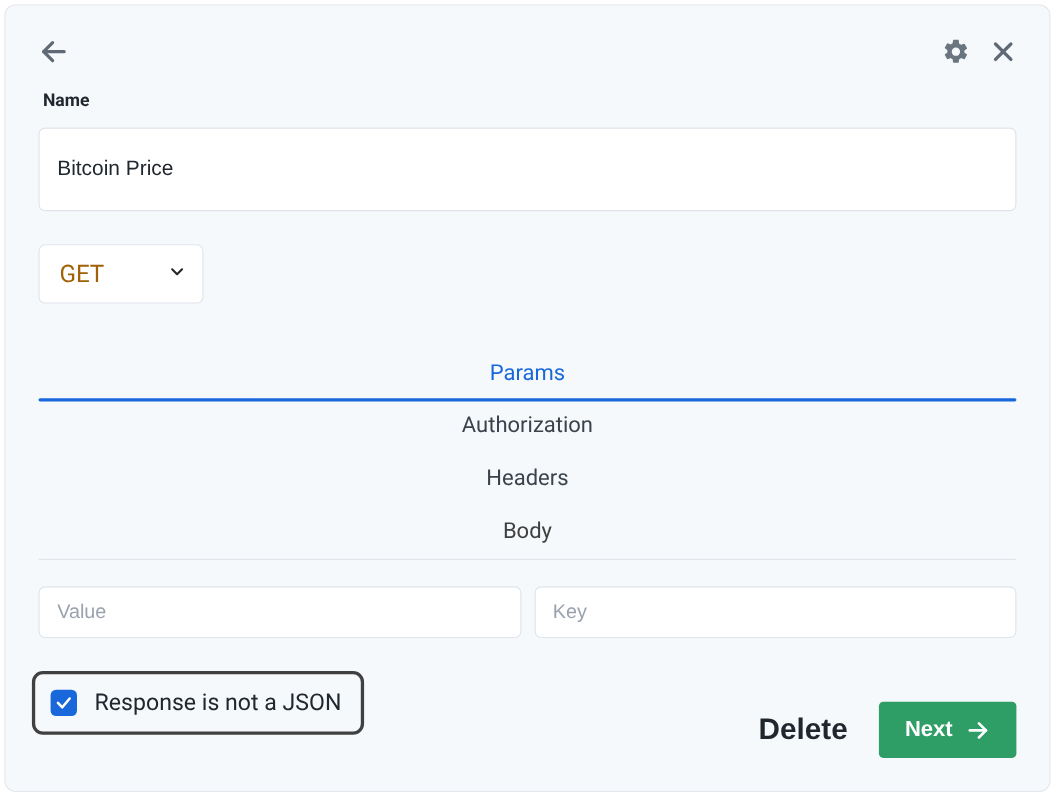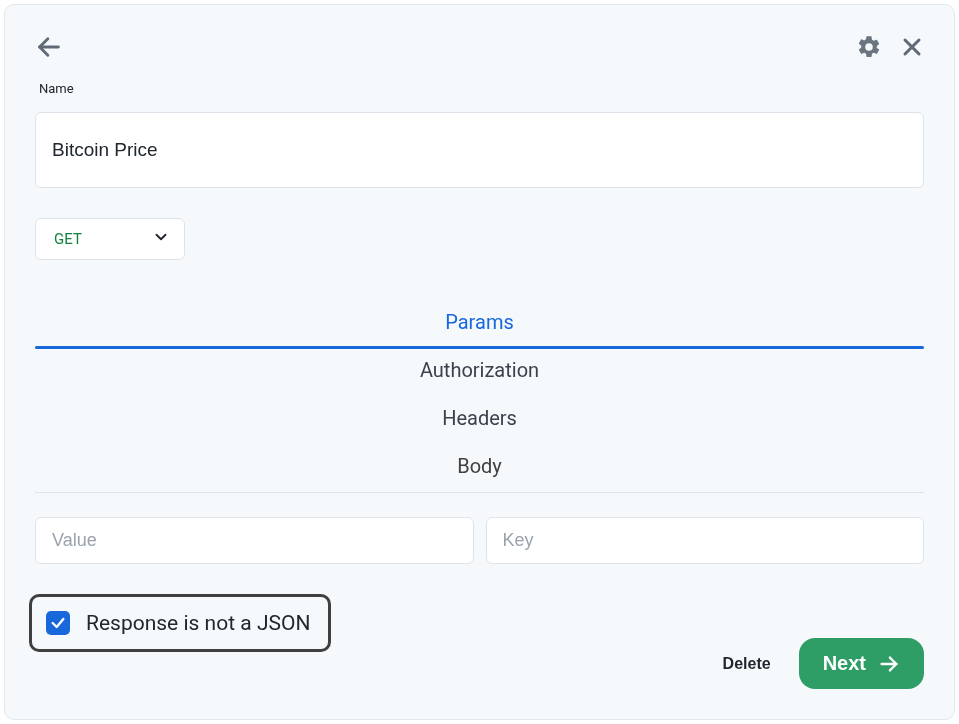--- a/index.html
+++ b/index.html
@@ -32,22 +32,22 @@
   }
   .icon-btn {
     cursor: pointer;
     display: flex;
     align-items: center;
     justify-content: center;
     color: #5f6a76;
   }
   .icon-btn svg { display:block; }
   .label {
-    font-size: 13px;
-    font-weight: 400;
+    font-size: 16px;
+    font-weight: 700;
     color: #21272e;
     margin-bottom: 16px;
     margin-left: 4px;
   }
   .text-input {
     width: 100%;
     background: #fff;
     border: 1px solid #dfe4ea;
     border-radius: 6px;
     padding: 26px 16px;
@@ -61,27 +61,27 @@
     display: flex;
     gap: 10px;
     margin-bottom: 40px;
   }
   .method-select {
     width: 150px;
     background: #fff;
     border: 1px solid #dfe4ea;
     border-radius: 6px;
     padding: 0 14px 0 18px;
-    font-size: 15px;
-    color: #15803d;
+    font-size: 22px;
+    color: #a16207;
     display: flex;
     align-items: center;
     justify-content: space-between;
     cursor: pointer;
-    height: 42px;
+    height: 54px;
   }
   .method-select .chevron { color:#21272e; }
   .url-input { flex: 1; height:54px; }
   .tabs {
     display: flex;
     border-bottom: 1px solid #dfe4ea;
     margin-bottom: 24px;
     flex-direction: column;
   }
   .tab {
@@ -144,32 +144,32 @@
   }
   .footer {
     position: absolute;
     right: 30px;
     bottom: 30px;
     display: flex;
     align-items: center;
     gap: 28px;
   }
   .delete-btn {
-    font-size: 16px;
+    font-size: 27px;
     font-weight: 700;
     color: #1f262e;
     cursor: pointer;
     background: none;
     border: none;
   }
   .next-btn {
     background: #2f9e66;
     color: #fff;
     border: none;
-    border-radius: 16px;
+    border-radius: 4px;
     padding: 14px 24px;
     font-size: 20px;
     font-weight: 700;
     display:flex;
     align-items:center;
     gap: 12px;
     cursor:pointer;
     text-align:right;
   }
   .next-btn svg { display:block; }

